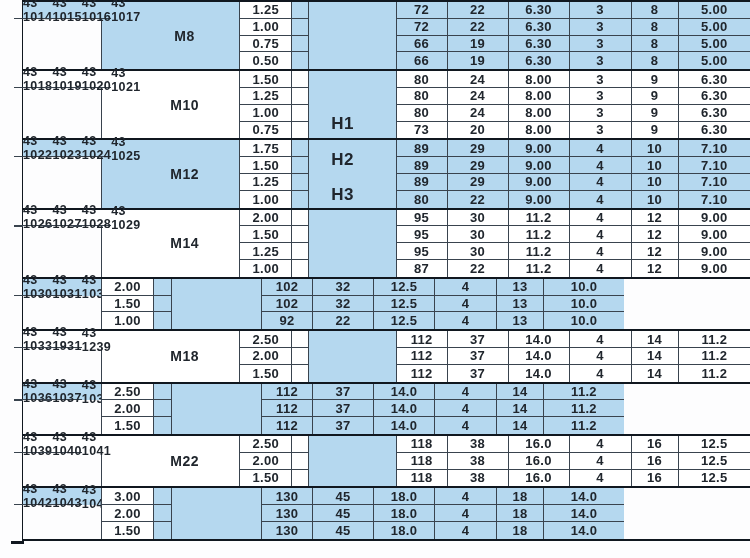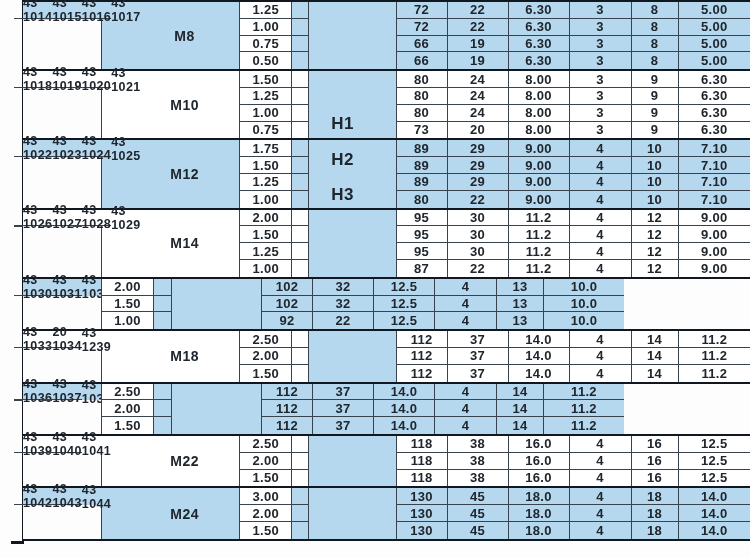--- a/index.html
+++ b/index.html
@@ -365,21 +365,21 @@
             <div class="vcell">12.5</div>
             <div class="vcell">4</div>
             <div class="vcell">13</div>
             <div class="vcell">10.0</div>
           </div>
         </div>
       </div>
       <div class="group white">
         <div class="pcol">
           <div class="pcell">43 1033</div>
-          <div class="pcell">20 1034</div>
+          <div class="pcell">43 1931</div>
           <div class="pcell last">43 1239</div>
         </div>
         <div class="size-cell">M18</div>
         <div class="pitchcol">
           <div class="pitchcell">
             <div class="pitchbox">2.50</div>
           </div>
           <div class="pitchcell">
             <div class="pitchbox">2.00</div>
           </div>
@@ -505,21 +505,20 @@
             <div class="vcell">12.5</div>
           </div>
         </div>
       </div>
       <div class="group blue">
         <div class="pcol">
           <div class="pcell">43 1042</div>
           <div class="pcell">43 1043</div>
           <div class="pcell last">43 1044</div>
         </div>
-        <div class="size-cell">M24</div>
         <div class="pitchcol">
           <div class="pitchcell">
             <div class="pitchbox">3.00</div>
           </div>
           <div class="pitchcell">
             <div class="pitchbox">2.00</div>
           </div>
           <div class="pitchcell last">
             <div class="pitchbox">1.50</div>
           </div>

